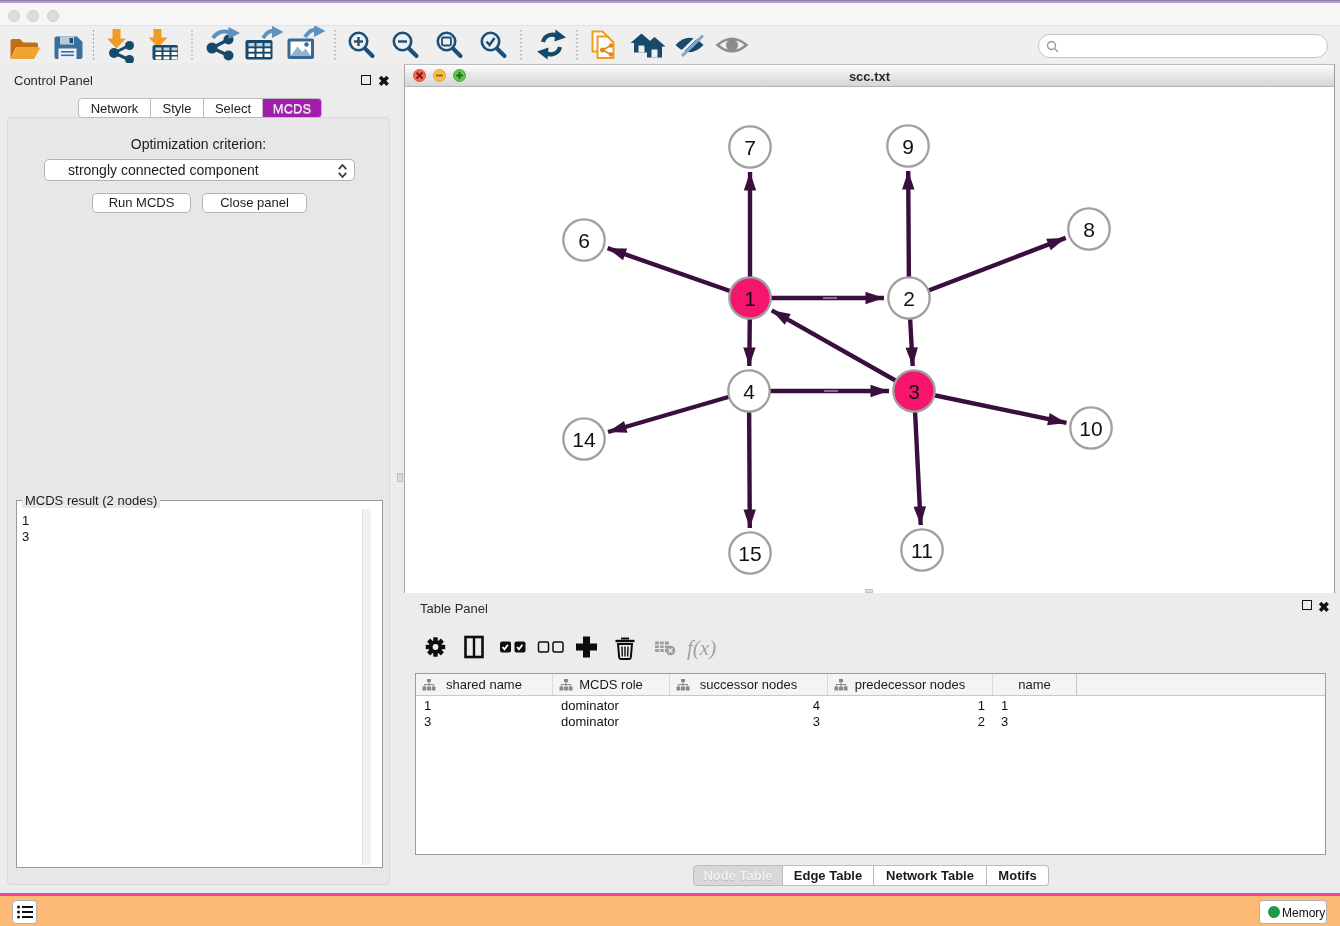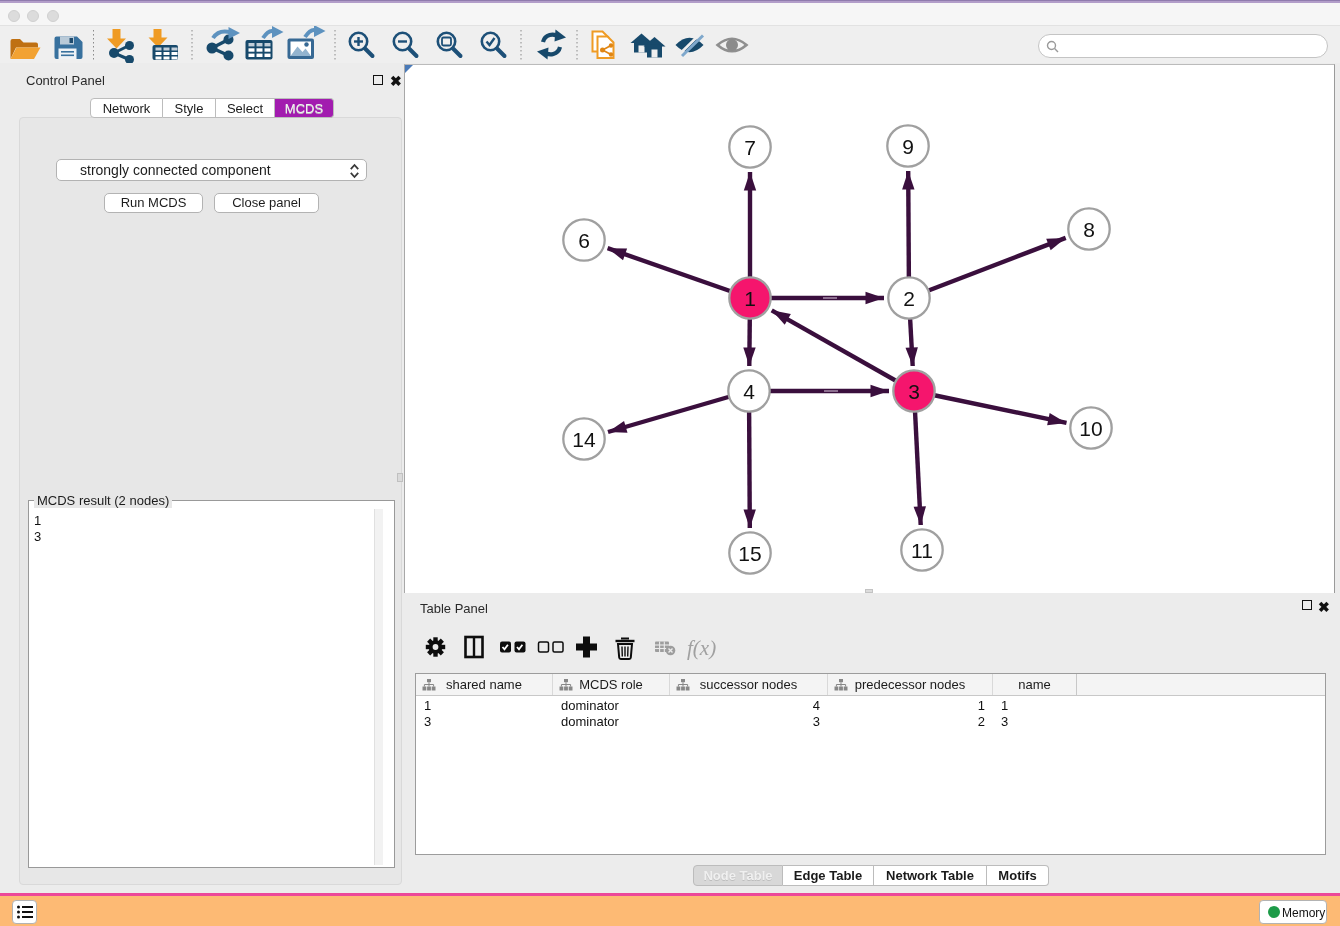--- a/index.html
+++ b/index.html
@@ -10,21 +10,21 @@
 #topline { left:0; top:0; width:1340px; height:3px; background:#b29dc9; border-top:1px solid #8f7bad; }
 #titlebar { left:0; top:3px; width:1340px; height:22px; background:#f6f6f6; }
 .traffic { width:12px; height:12px; border-radius:50%; top:7px; }
 #titlebar .traffic { background:#dcdcdc; border:1px solid #d0d0d0; }
 #apptitle { top:4px; width:1340px; text-align:center; color:#a9a9a9; font-size:14px; }
 
 #toolbar { left:0; top:25px; width:1340px; height:38px; background:#efefef; border-top:1px solid #e2e2e2; }
 #search { left:1038px; top:8px; width:290px; height:24px; background:#fff; border:1px solid #c4c4c4; border-radius:12px; }
 #search svg { position:absolute; left:7px; top:5px; }
 
-#cpanel { left:12px; top:63px; width:397px; height:830px; background:#ececec; }
+#cpanel { left:0; top:63px; width:397px; height:830px; background:#ececec; }
 .dockhead { font-size:13px; color:#2a2a2a; }
 .winbtn { font-size:12px; color:#111; }
 .tabbar { display:flex; }
 .tab { border:1px solid #bcbcbc; background:#fff; color:#1a1a1a; font-size:13px; text-align:center; padding-top:2px; height:20px; }
 .tabsel { background:#a21caf; color:#f2f2f2; text-shadow:0 1px 0 #bdbdbd; }
 #cp-inner { left:7px; top:54px; width:383px; height:768px; background:#e7e7e7; border:1px solid #d9d9d9; border-radius:4px; }
 #optlabel { top:73px; width:397px; text-align:center; font-size:14px; color:#1c1c1c; }
 #dd { left:44px; top:96px; width:311px; height:22px; background:#fff; border:1px solid #b3b3b3; border-radius:5px; font-size:14px; color:#1c1c1c; line-height:20px; padding-left:23px; }
 #dd svg { position:absolute; right:6px; top:3px; }
 .btn { background:#fff; border:1px solid #b3b3b3; border-radius:5px; font-size:13px; color:#1c1c1c; text-align:center; height:20px; padding-top:1px; }
@@ -206,38 +206,51 @@
   <div class="dockhead abs" style="left:14px; top:10px;">Control Panel</div>
   <div class="abs" style="left:361px; top:12px; width:10px; height:10px; border:1.5px solid #111;"></div>
   <div class="winbtn abs" style="left:378px; top:10px; font-weight:bold; font-size:14px;">✖</div>
   <div id="cp-inner" class="abs"></div>
   <div class="tabbar abs" style="left:78px; top:35px;">
     <div class="tab" style="width:73px; border-radius:4px 0 0 4px;">Network</div>
     <div class="tab" style="width:53px; border-left:none;">Style</div>
     <div class="tab" style="width:59px; border-left:none;">Select</div>
     <div class="tab tabsel" style="width:59px; border-left:none; border-radius:0 4px 4px 0;">MCDS</div>
   </div>
+  <div id="optlabel" class="abs">Optimization criterion:</div>
   <div id="dd" class="abs">strongly connected component
     <svg width="11" height="16" viewBox="0 0 11 16">
         <path d="M1.8,6.2 L5.5,2 L9.2,6.2" fill="none" stroke="#3a3a3a" stroke-width="1.8"></path>
         <path d="M1.8,9.8 L5.5,14 L9.2,9.8" fill="none" stroke="#3a3a3a" stroke-width="1.8"></path>
       </svg>
   </div>
   <div class="btn abs" style="left:92px; top:130px; width:99px;">Run MCDS</div>
   <div class="btn abs" style="left:202px; top:130px; width:105px;">Close panel</div>
   <div id="fieldset" class="abs"></div>
   <div id="fieldlegend" class="abs">MCDS result (2 nodes)</div>
   <div id="fieldtext" class="abs">1<br>3</div>
   <div id="fscroll" class="abs"></div>
 </div>
 
 <div id="netwin" class="abs">
   <svg class="abs" style="left:0;top:0" width="8" height="8">
       <polygon points="0,0 8,0 0,8" fill="#4a7ab8"></polygon>
     </svg>
+  <div id="nettitle" class="abs">
+    <div class="tl abs" style="left:8px; background:#ee6a5e; border:1px solid #d8554b;"></div>
+    <div class="tl abs" style="left:28px; background:#f5bf4f; border:1px solid #dfa53c;"></div>
+    <div class="tl abs" style="left:48px; background:#61c454; border:1px solid #4ca73e;"></div>
+    <svg class="abs" style="left:8px; top:4px;" width="53" height="13" viewBox="0 0 53 13">
+      <path d="M3.5 3.5 L9.5 9.5 M9.5 3.5 L3.5 9.5" stroke="#8c1710" stroke-width="1.8"></path>
+      <line x1="23" y1="6.5" x2="30" y2="6.5" stroke="#925e08" stroke-width="1.8"></line>
+      <line x1="43" y1="6.5" x2="50" y2="6.5" stroke="#1d6a10" stroke-width="1.8"></line>
+      <line x1="46.5" y1="3" x2="46.5" y2="10" stroke="#1d6a10" stroke-width="1.8"></line>
+    </svg>
+    <div class="t abs">scc.txt</div>
+  </div>
   <div id="netcanvas" class="abs">
     <svg width="929" height="502" viewBox="0 0 929 502">
       <defs>
         <marker id="arr" viewBox="-19 -7 19 14" refX="0" refY="0" markerWidth="19" markerHeight="14" orient="auto" markerUnits="userSpaceOnUse">
           <path d="M0,0 L-18.5,-6.2 L-18.5,6.2 Z" fill="#3a0f3d"></path>
         </marker>
       </defs>
       <g stroke="#3a0f3d" stroke-width="4.4">
         <line x1="345" y1="211" x2="345.0" y2="85.0" marker-end="url(#arr)"></line>
         <line x1="345" y1="211" x2="202.6" y2="161.2" marker-end="url(#arr)"></line>

